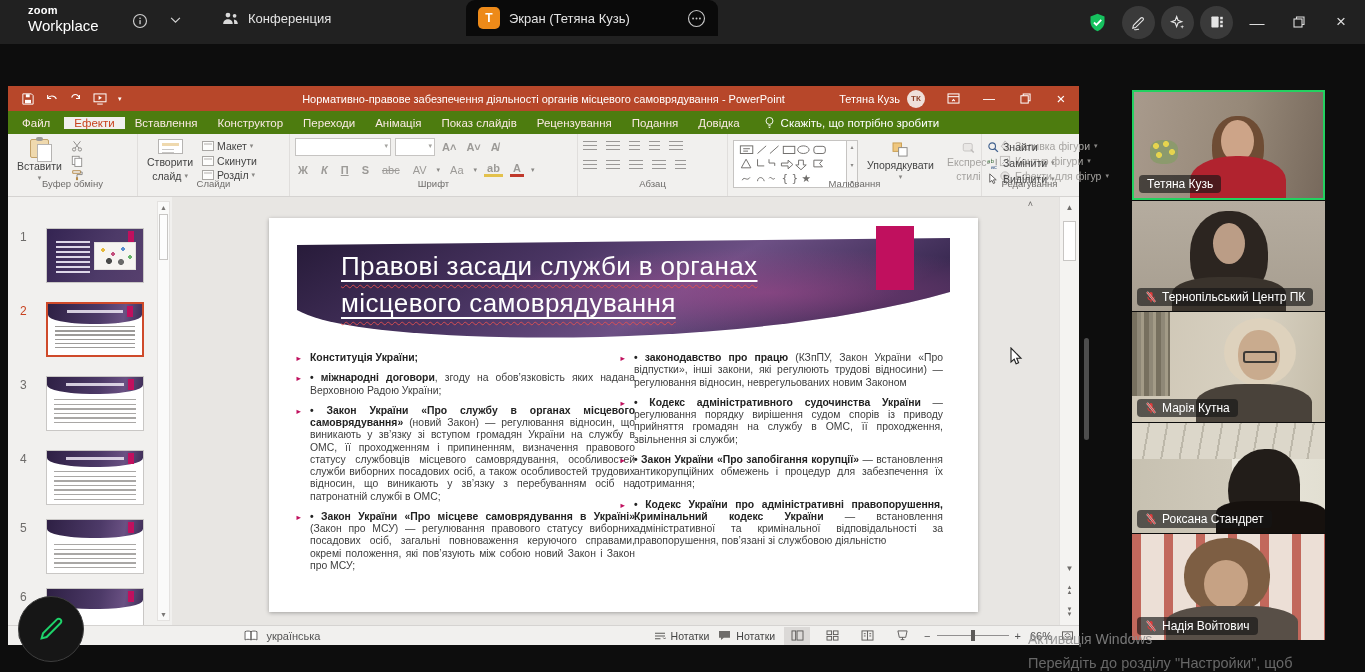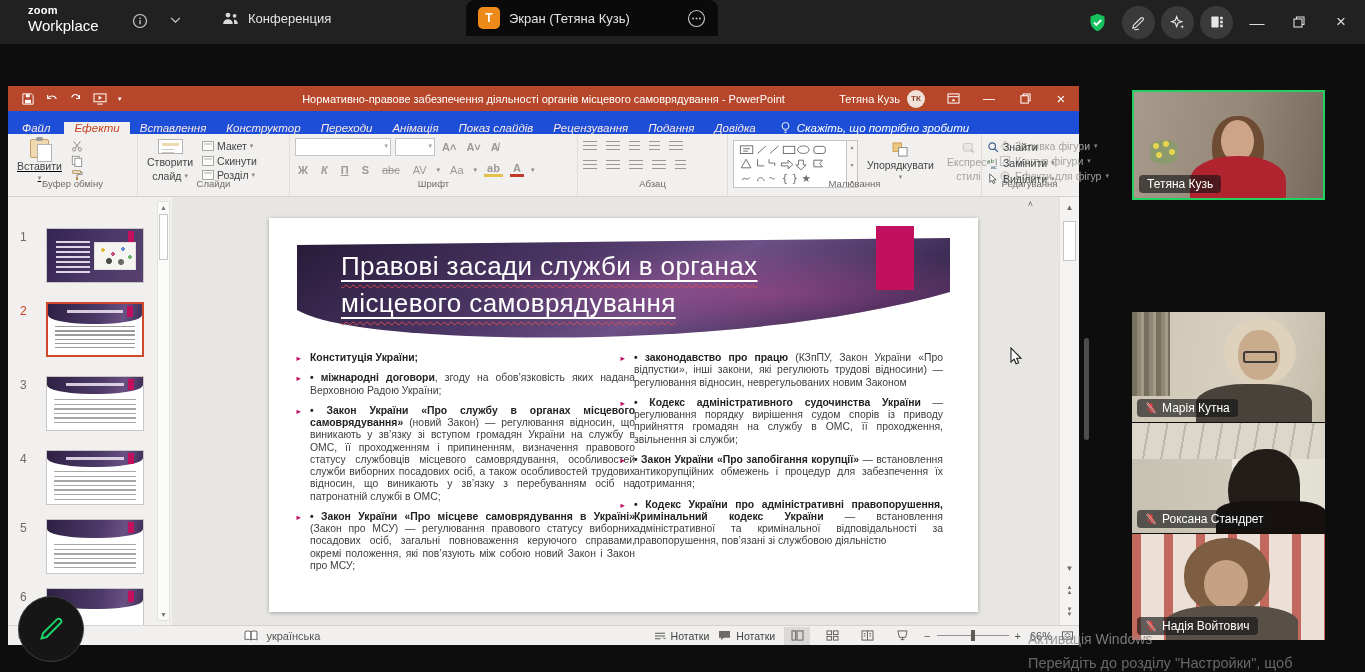--- a/index.html
+++ b/index.html
@@ -28,21 +28,21 @@
   .ppt{position:absolute;left:8px;top:86px;width:1071px;height:559px;background:#f1f0ee;}
   .ptitle{position:absolute;left:0;top:0;width:100%;height:25px;background:#b7472a;display:flex;align-items:center;}
   .qat{display:flex;align-items:center;gap:11px;margin-left:14px;z-index:2;}
   .ptitle .tcenter{position:absolute;left:0;width:100%;text-align:center;color:#fff;font-size:11px;white-space:nowrap;}
   .ptright{position:absolute;right:0;top:0;height:25px;display:flex;align-items:center;z-index:2;}
   .puser{color:#fff;font-size:11px;margin-right:7px;}
   .pav{width:18px;height:18px;border-radius:50%;background:#efe0da;color:#8c4129;font-size:8px;font-weight:700;
        display:flex;align-items:center;justify-content:center;margin-right:10px;}
   .pwbtn{width:36px;height:25px;display:flex;align-items:center;justify-content:center;color:#fff;font-size:12px;}
 
-  .ptabs{position:absolute;left:0;top:25px;width:100%;height:23px;background:#1d4ed8;display:flex;align-items:flex-end;color:#fbeae4;font-size:11.5px;font-style:italic;}
+  .ptabs{position:absolute;left:0;top:25px;width:100%;height:23px;background:#4d7c0f;display:flex;align-items:center;color:#fbeae4;font-size:11.5px;}
   .ptab{padding:0 10px;display:flex;align-items:center;white-space:nowrap;}
   .ptab.active{background:#f1f0ee;color:#c8421f;}
   .tellme{display:flex;align-items:center;gap:6px;margin-left:14px;color:#fff;}
   .pshare{position:absolute;right:10px;top:25px;height:23px;display:flex;align-items:center;gap:6px;color:#fff;font-size:11.5px;}
 
   .ribbon{position:absolute;left:0;top:48px;width:100%;height:63px;background:#f1f0ee;border-bottom:1px solid #d5d3d1;display:flex;}
   .grp{position:relative;border-right:1px solid #e0dedc;padding:4px 5px 13px;display:flex;gap:5px;}
   .grp .glabel{position:absolute;left:0;bottom:7px;width:100%;text-align:center;font-size:9.5px;color:#6e6c6a;}
   .bigbtn{display:flex;flex-direction:column;align-items:center;justify-content:flex-start;gap:2px;font-size:10.5px;color:#444;padding:1px 4px;}
   .mcol{display:flex;flex-direction:column;justify-content:space-between;padding:2px 0;}
@@ -349,21 +349,21 @@
               <circle cx="7" cy="4.2" r="2.6" fill="none" stroke="#fff" stroke-width="1.2"></circle>
               <path d="M1.8 13c.6-3.2 2.7-4.8 5.2-4.8s4.6 1.6 5.2 4.8" fill="none" stroke="#fff" stroke-width="1.2"></path>
             </svg>
         </span>
         <span>Спільний доступ</span>
       </span>
     </div>
 
     <div class="ribbon">
 
-      <div class="grp" style="width:130px;text-decoration:underline;">
+      <div class="grp" style="width:130px;">
         <div class="bigbtn">
           <span class="ic-paste"></span>
           <span>Вставити</span>
           <span class="dd">▾</span>
         </div>
         <div class="mcol">
           <span>
             <svg viewBox="0 0 14 14" width="12" height="12">
                 <circle cx="3.6" cy="11" r="1.9" fill="none" stroke="#8a8886" stroke-width="1.1"></circle>
                 <circle cx="10.4" cy="11" r="1.9" fill="none" stroke="#8a8886" stroke-width="1.1"></circle>
@@ -760,20 +760,37 @@
   <div class="video v1 activebrd" style="top:90px;">
     <div class="vp-bg"></div>
       <i class="fx"></i>
       <i class="hair"></i>
       <i class="head"></i>
       <i class="torso"></i>
     <div class="vlabel">
       <span>Тетяна Кузь</span>
     </div>
   </div>
+  <div class="video v2" style="top:201px;">
+    <div class="vp-bg"></div>
+      <i class="hair"></i>
+      <i class="head"></i>
+      <i class="torso"></i>
+    <div class="vlabel">
+      <span>
+          <svg viewBox="0 0 14 14" width="12" height="12">
+            <rect x="5.1" y="1.3" width="3.8" height="6.4" rx="1.9" fill="#e23b3b"></rect>
+            <path d="M3.4 6.8c0 2.1 1.6 3.7 3.6 3.7s3.6-1.6 3.6-3.7M7 10.5V13" fill="none" stroke="#e23b3b" stroke-width="1.2"></path>
+            <path d="M2.4 1.2l9.4 11.4" stroke="#cfcfcf" stroke-width="2.4"></path>
+            <path d="M2.4 1.2l9.4 11.4" stroke="#e23b3b" stroke-width="1.2"></path>
+          </svg>
+        </span>
+      <span>Тернопільський Центр ПК</span>
+    </div>
+  </div>
   <div class="video v3" style="top:312px;">
     <div class="vp-bg"></div>
       <i class="fx"></i>
       <i class="hair"></i>
       <i class="head"></i>
       <i class="torso"></i>
     <div class="vlabel">
       <span>
           <svg viewBox="0 0 14 14" width="12" height="12">
             <rect x="5.1" y="1.3" width="3.8" height="6.4" rx="1.9" fill="#e23b3b"></rect>

